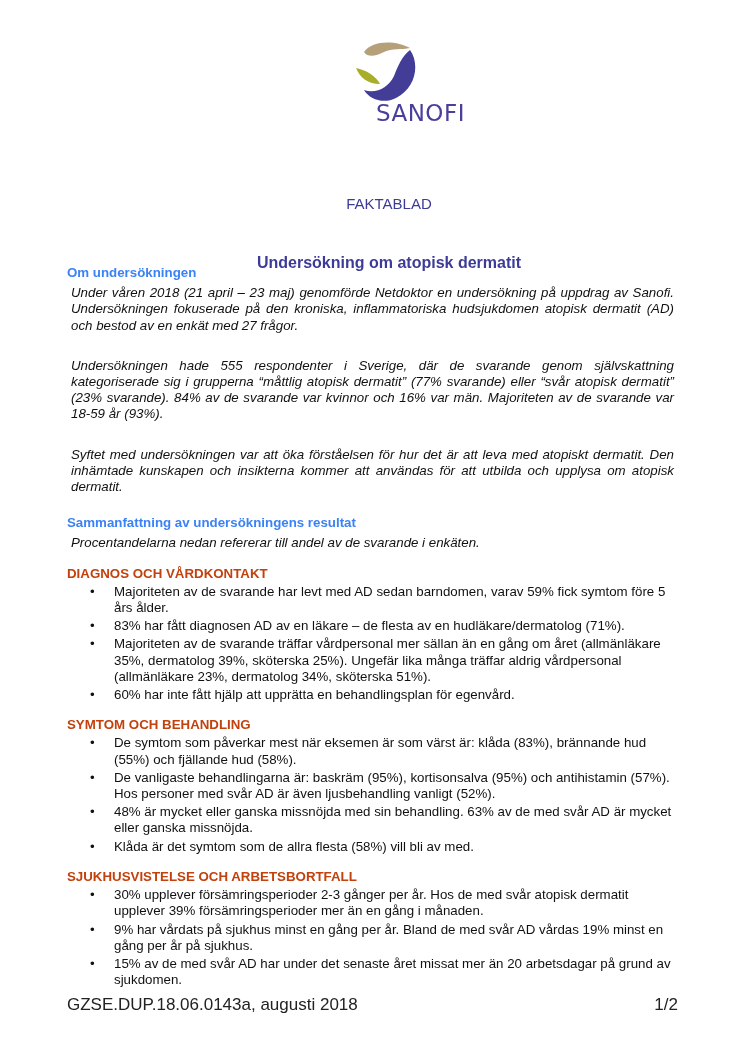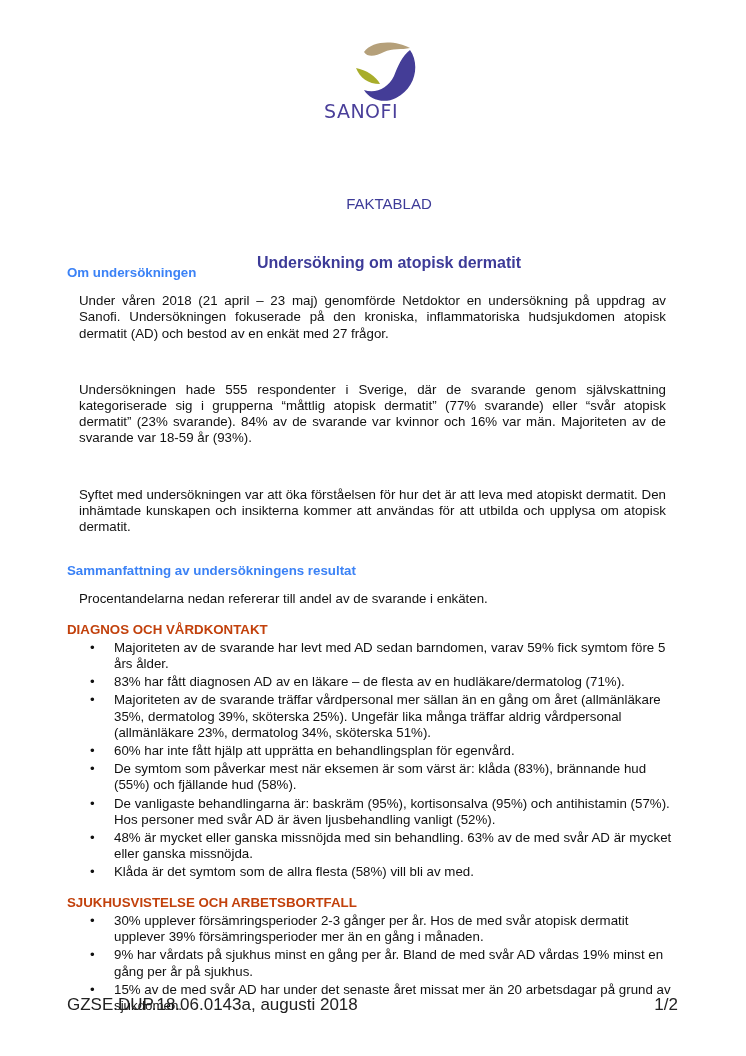--- a/index.html
+++ b/index.html
@@ -1,28 +1,28 @@
 <!DOCTYPE html>
 <html><head>
 <meta charset="utf-8">
 <style>
   html, body { margin:0; padding:0; background:#ffffff; }
   body { width:746px; height:1056px; position:relative; overflow:hidden;
          font-family:"Liberation Sans", sans-serif; color:#111; }
   .logo { position:absolute; left:320px; top:38px; width:130px; height:110px; }
   .logo svg { display:block; margin:0 auto; }
-  .logo-word { position:absolute; left:4px; top:62px; width:130px; text-align:left;
-               font-family:"DejaVu Sans", sans-serif; font-size:19px; letter-spacing:0.5px;
+  .logo-word { position:absolute; left:15px; top:62px; width:130px; text-align:right;
+               font-family:"DejaVu Sans", sans-serif; font-size:23px; letter-spacing:0.5px;
                color:#4a3f9a; }
   .title-block { position:absolute; left:16px; top:195px; width:746px; text-align:center; }
   .doc-kicker { font-size:15px; color:#3d3b98; line-height:18px; }
   .doc-title { font-size:16px; font-weight:bold; color:#3d3b98; line-height:20px;margin-top:40px; }
   .content { position:absolute; left:67px; top:265px; width:611px; font-size:13.3px; line-height:16.2px; }
   .h { color:#3b82f6; font-weight:bold; }
-  .p { text-align:justify; margin:12px; }
+  .p { text-align:justify; margin:4px;font-style:italic; }
   .gap { height:16px; }
   .section-h { color:#c2410c; font-weight:bold; margin-top:14px; }
   ul { list-style:none; margin:2px 0 0 0; padding:0; }
   li { position:relative; padding-left:47px; margin-bottom:2px; }
   li .bullet { position:absolute; left:23px; top:0; }
   .footer { position:absolute; left:67px; top:995px; width:611px; font-size:17px; color:#222; }
   .footer .page { position:absolute; right:0; top:0; }
 </style>
 </head>
 <body>
@@ -56,20 +56,21 @@
   <p class="p">Procentandelarna nedan refererar till andel av de svarande i enkäten.</p>
 
   <div class="section-h">DIAGNOS OCH VÅRDKONTAKT</div>
   <ul>
     <li><span class="bullet">•</span><span>Majoriteten av de svarande har levt med AD sedan barndomen, varav 59% fick symtom före 5 års ålder.</span></li>
     <li><span class="bullet">•</span><span>83% har fått diagnosen AD av en läkare – de flesta av en hudläkare/dermatolog (71%).</span></li>
     <li><span class="bullet">•</span><span>Majoriteten av de svarande träffar vårdpersonal mer sällan än en gång om året (allmänläkare 35%, dermatolog 39%, sköterska 25%). Ungefär lika många träffar aldrig vårdpersonal (allmänläkare 23%, dermatolog 34%, sköterska 51%).</span></li>
     <li><span class="bullet">•</span><span>60% har inte fått hjälp att upprätta en behandlingsplan för egenvård.</span></li>
   </ul>
 
+  <div class="section-h">SYMTOM OCH BEHANDLING</div>
   <ul>
     <li><span class="bullet">•</span><span>De symtom som påverkar mest när eksemen är som värst är: klåda (83%), brännande hud (55%) och fjällande hud (58%).</span></li>
     <li><span class="bullet">•</span><span>De vanligaste behandlingarna är: baskräm (95%), kortisonsalva (95%) och antihistamin (57%). Hos personer med svår AD är även ljusbehandling vanligt (52%).</span></li>
     <li><span class="bullet">•</span><span>48% är mycket eller ganska missnöjda med sin behandling. 63% av de med svår AD är mycket eller ganska missnöjda.</span></li>
     <li><span class="bullet">•</span><span>Klåda är det symtom som de allra flesta (58%) vill bli av med.</span></li>
   </ul>
 
   <div class="section-h">SJUKHUSVISTELSE OCH ARBETSBORTFALL</div>
   <ul>
     <li><span class="bullet">•</span><span>30% upplever försämringsperioder 2-3 gånger per år. Hos de med svår atopisk dermatit upplever 39% försämringsperioder mer än en gång i månaden.</span></li>

